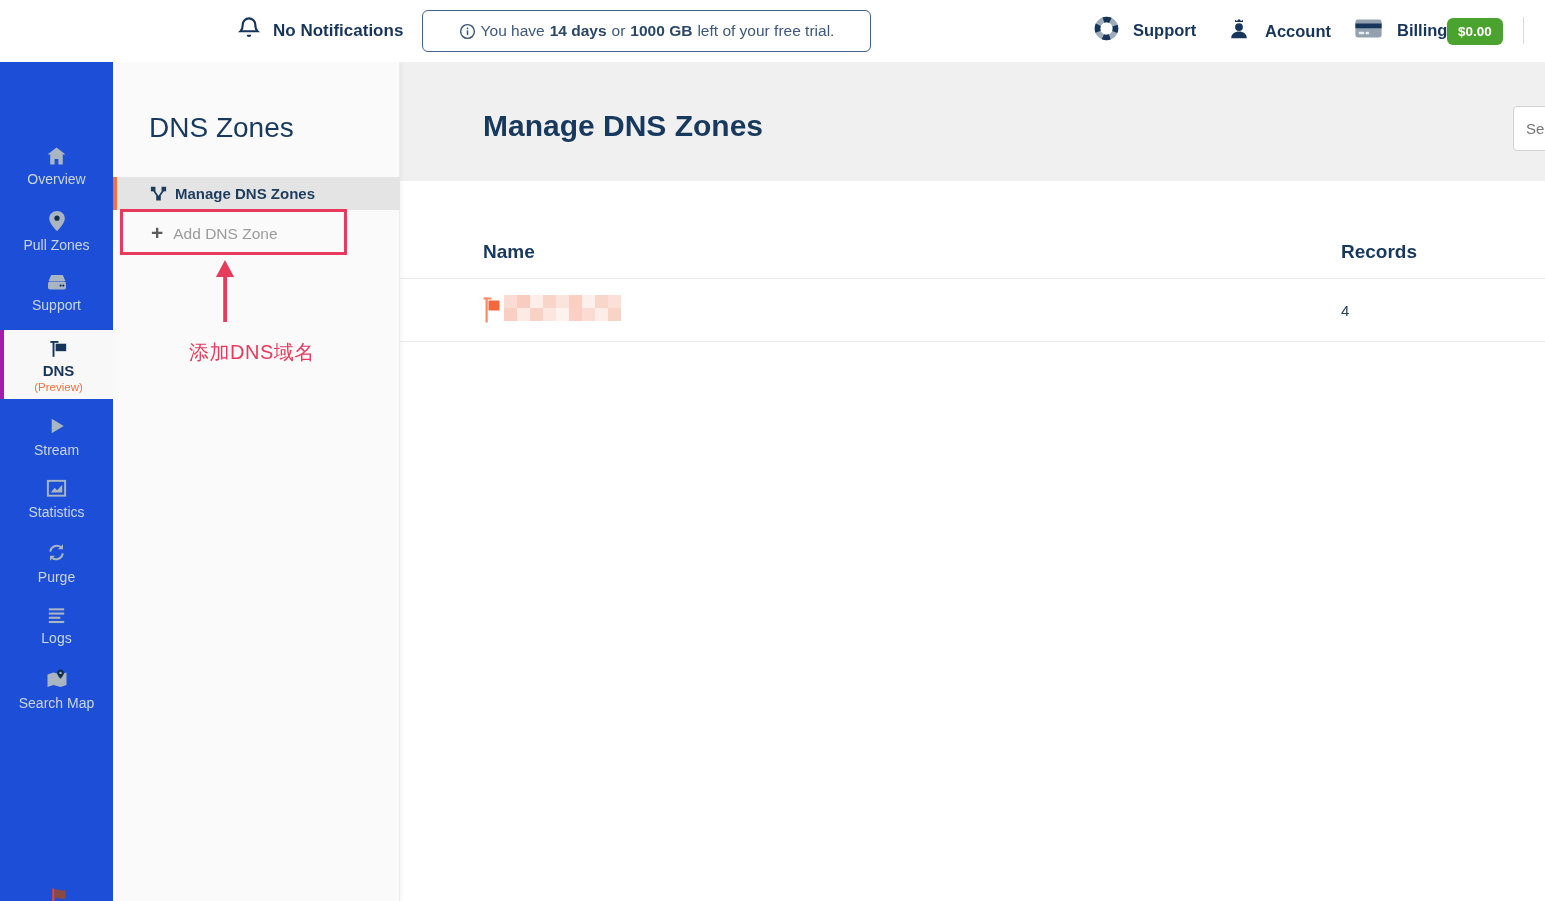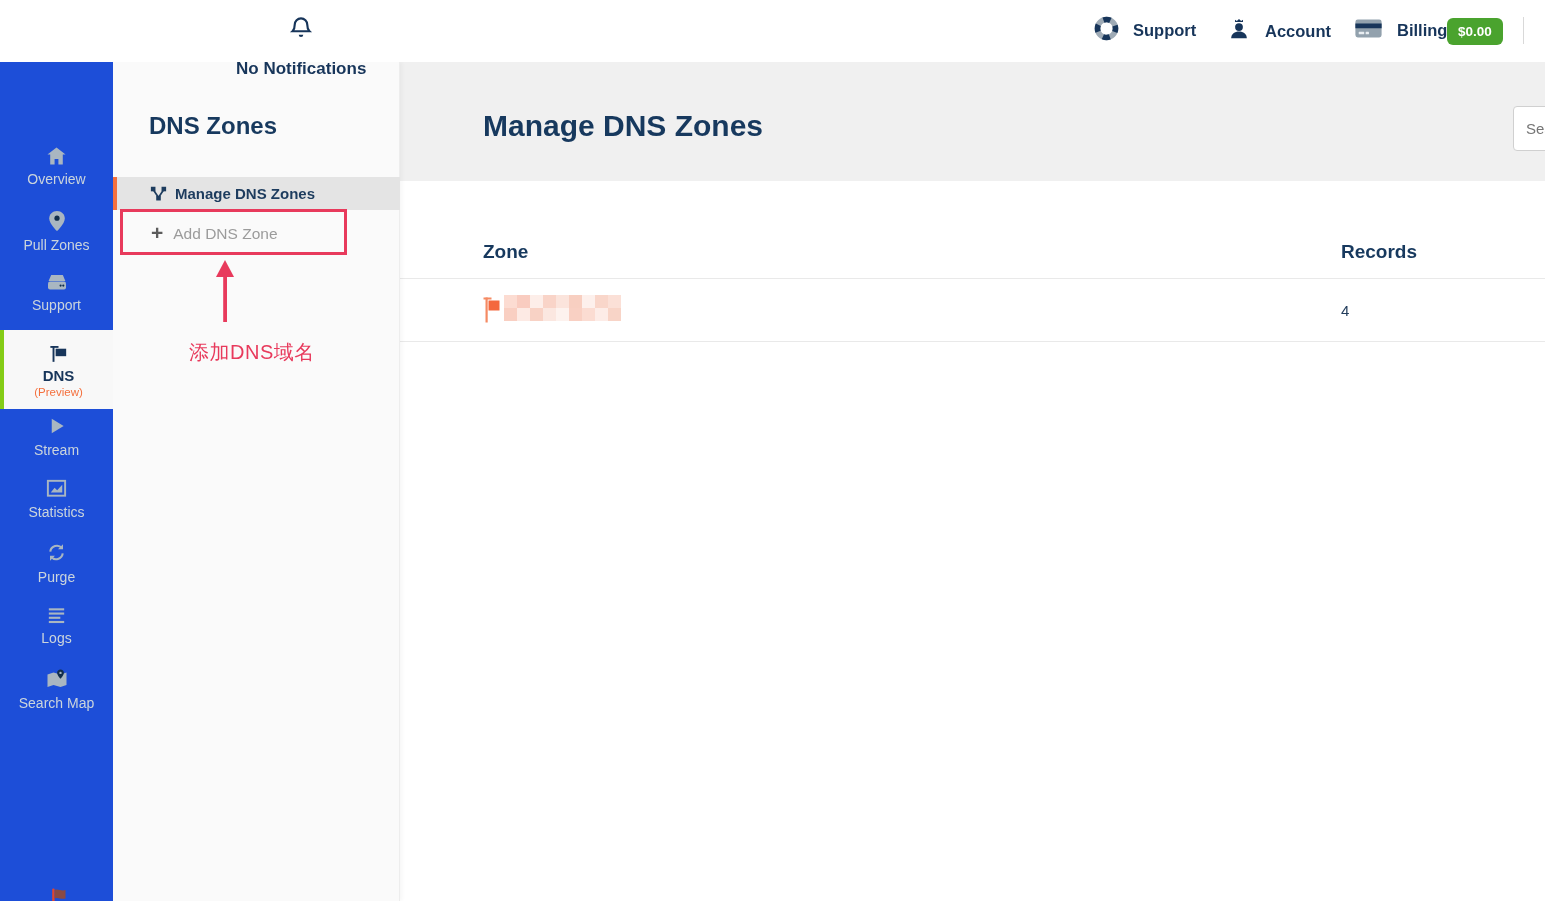--- a/index.html
+++ b/index.html
@@ -5,21 +5,21 @@
   * { margin:0; padding:0; box-sizing:border-box; }
   html,body { width:1545px; height:901px; overflow:hidden; background:#fff;
               font-family:"Liberation Sans", sans-serif; }
   #app { position:relative; width:1545px; height:901px; }
 
   
   .topbar { position:absolute; top:0; left:0; width:1545px; height:62px; background:#fff; z-index:5; }
   .brand { position:absolute; left:24px; top:5px; display:flex; align-items:center; gap:6px; cursor:pointer; }
   .brand-text { font-size:28px; font-weight:800; color:#151515; letter-spacing:-1px; }
   .brand-tld { font-size:15px; font-weight:700; color:#f5821f; margin-top:10px; }
-  .notif { position:absolute; left:236px; top:14px; display:flex; align-items:center; gap:11px; cursor:pointer;flex-direction:column; }
+  .notif { position:absolute; left:236px; top:14px; display:flex; align-items:center; gap:11px; cursor:pointer; }
   .notif-label { font-size:17px; font-weight:700; color:#17355a; }
   .banner { position:absolute; left:422px; top:10px; width:449px; height:42px; border:1px solid #44608a;
             border-radius:6px; display:flex; align-items:center; justify-content:center; gap:5px;
             color:#3d5878; font-size:15.5px; background:#fff; }
   .banner b { color:#2a4766; }
   .hdr-item { position:absolute; top:15px; display:flex; align-items:center; gap:13px; cursor:pointer; }
   .hdr-item .lbl { font-size:16.5px; font-weight:700; color:#17355a; }
   .support { left:1093px; } .account { left:1226px; } .billing { left:1353px; }
   .badge { position:absolute; left:1447px; top:18px; background:#4aa32e; color:#fff; font-size:13.5px;
            font-weight:700; padding:6px 11px; border-radius:6px; cursor:pointer; }
@@ -27,30 +27,30 @@
 
   
   .sidebar { position:absolute; top:62px; left:0; width:113px; height:839px; background:#1d4ed8; z-index:4; }
   .nav-item { position:absolute; left:0; width:113px; display:flex; flex-direction:column; align-items:center;
               gap:5px; cursor:pointer; }
   .nav-item .nlabel { font-size:14px; color:#cbd5dc; }
   .nav-item svg { display:block; }
   .ni-overview{top:84px} .ni-pull{top:148px} .ni-storage{top:211px}
   .ni-stream{top:353px} .ni-stats{top:416px} .ni-purge{top:479px}
   .ni-logs{top:543px} .ni-map{top:606px}
-  .ni-dns { top:268px; height:79px; width:113px; background:#f8f8f8; border-left:4px solid #84cc16;
+  .ni-dns { top:268px; height:69px; width:113px; background:#f8f8f8; border-left:4px solid #a21caf;
             gap:2px; justify-content:center; }
   .ni-dns .nlabel { font-size:15px; font-weight:800; color:#17355a; }
   .ni-dns .nsub { font-size:11.5px; color:#f4703e; }
   .ni-new { top:824px; gap:7px; }
 
   
   .panel { position:absolute; top:62px; left:113px; width:287px; height:839px; background:#fafafa;
            border-right:1px solid #ededed; box-shadow:2px 0 4px rgba(0,0,0,0.04); z-index:3; }
-  .panel-title { position:absolute; left:36px; top:50px; font-size:24px; font-weight:700; color:#17395e; }
+  .panel-title { position:absolute; left:36px; top:50px; font-size:28px; font-weight:400; color:#17395e; }
   .panel-item-active { position:absolute; left:0; top:115px; width:287px; height:33px; background:#e4e4e4;
             border-left:4px solid #f4703e; display:flex; align-items:center; gap:8px; padding-left:33px; cursor:pointer; }
   .panel-item-active .plabel { font-size:15px; font-weight:800; color:#1d3c5e; }
   .panel-item-add { position:absolute; left:0; top:148px; width:287px; height:48px; display:flex;
             align-items:center; gap:10px; padding-left:38px; cursor:pointer; }
   .panel-item-add .plus { font-size:21px; font-weight:700; color:#5c5c5c; line-height:1; margin-top:-3px; }
   .panel-item-add .plabel { font-size:15.5px; color:#9b9b9b; }
 
   
   .main { position:absolute; top:62px; left:400px; width:1145px; height:839px; background:#fff; }
@@ -85,20 +85,34 @@
     <div class="notif">
       <span>
         <svg width="26" height="30" viewBox="0 0 24 26">
           <path d="M12 3.2 a5.8 5.8 0 0 1 5.8 5.8 c0 3.6 1 5.1 2 6.1 H4.2 c1-1 2-2.5 2-6.1 A5.8 5.8 0 0 1 12 3.2 Z" fill="none" stroke="#17355a" stroke-width="2"></path>
           <path d="M9.9 18.2 a2.1 2.1 0 0 0 4.2 0 Z" fill="#17355a"></path>
         </svg>
       </span>
       <span class="notif-label">No Notifications</span>
     </div>
 
+    <div class="banner">
+      <span style="display:flex;">
+        <svg width="17" height="17" viewBox="0 0 18 18">
+          <circle cx="9" cy="9" r="7.3" fill="none" stroke="#3d5878" stroke-width="1.5"></circle>
+          <rect x="8.2" y="7.8" width="1.6" height="5" fill="#3d5878"></rect>
+          <rect x="8.2" y="4.8" width="1.6" height="1.8" fill="#3d5878"></rect>
+        </svg>
+      </span>
+      <span>You have</span>
+      <b>14 days</b>
+      <span>or</span>
+      <b>1000 GB</b>
+      <span>left of your free trial.</span>
+    </div>
 
     <div class="hdr-item support">
       <span>
         <svg width="27" height="27" viewBox="0 0 24 24">
           <circle cx="12" cy="12" r="8" fill="none" stroke="#9fabb6" stroke-width="5"></circle>
           <circle cx="12" cy="12" r="8" fill="none" stroke="#17355a" stroke-width="5" stroke-dasharray="6.3 6.3" stroke-dashoffset="3.1"></circle>
           <circle cx="12" cy="12" r="4.2" fill="#ffffff"></circle>
         </svg>
       </span>
       <span class="lbl">Support</span>
@@ -261,21 +275,21 @@
       <span class="plabel">Add DNS Zone</span>
     </div>
   </aside>
 
   <main class="main">
     <div class="main-header">
       <h1 class="main-title">Manage DNS Zones</h1>
       <input class="search" type="text" placeholder="Search" style="">
     </div>
 
-    <div class="th th-name">Zone</div>
+    <div class="th th-name">Name</div>
     <div class="th th-records">Records</div>
     <div class="hr hr1"></div>
 
     <div>
       <span class="row-flag">
         <svg width="21" height="30" viewBox="0 0 21 30">
           <rect x="1.5" y="4.5" width="8" height="2" fill="#f58a63"></rect>
           <rect x="3.5" y="4.5" width="2.2" height="25" fill="#f58a63"></rect>
           <rect x="6.5" y="7.5" width="11" height="10" fill="#f4683e"></rect>
         </svg>

